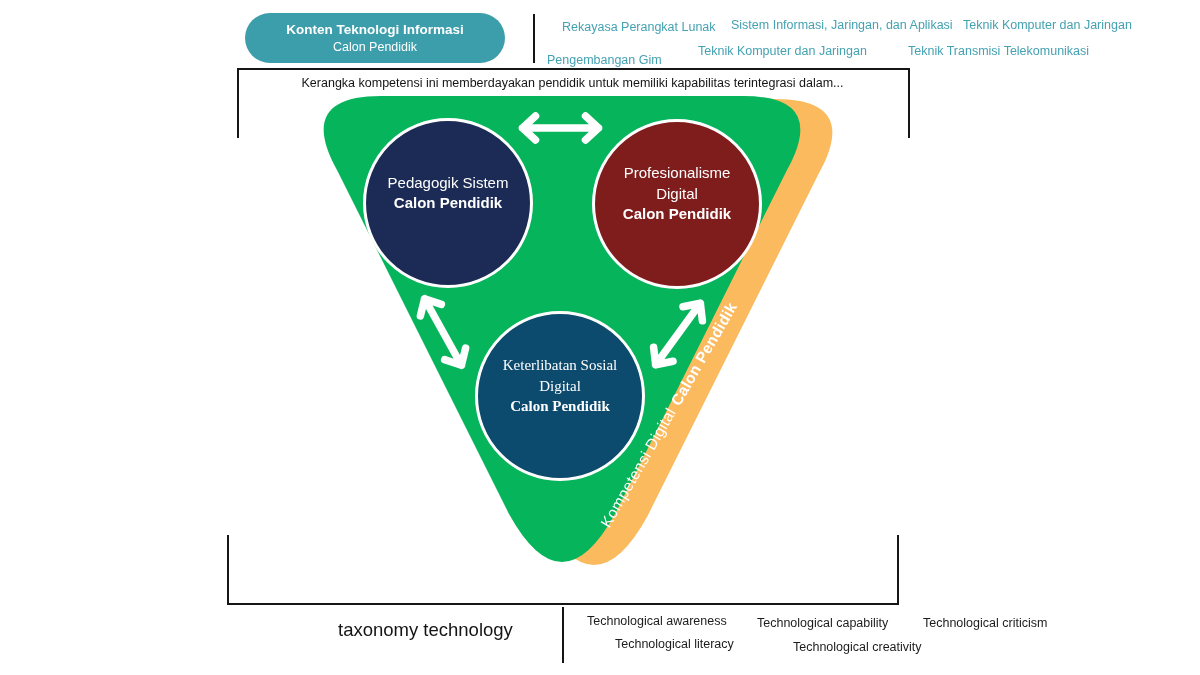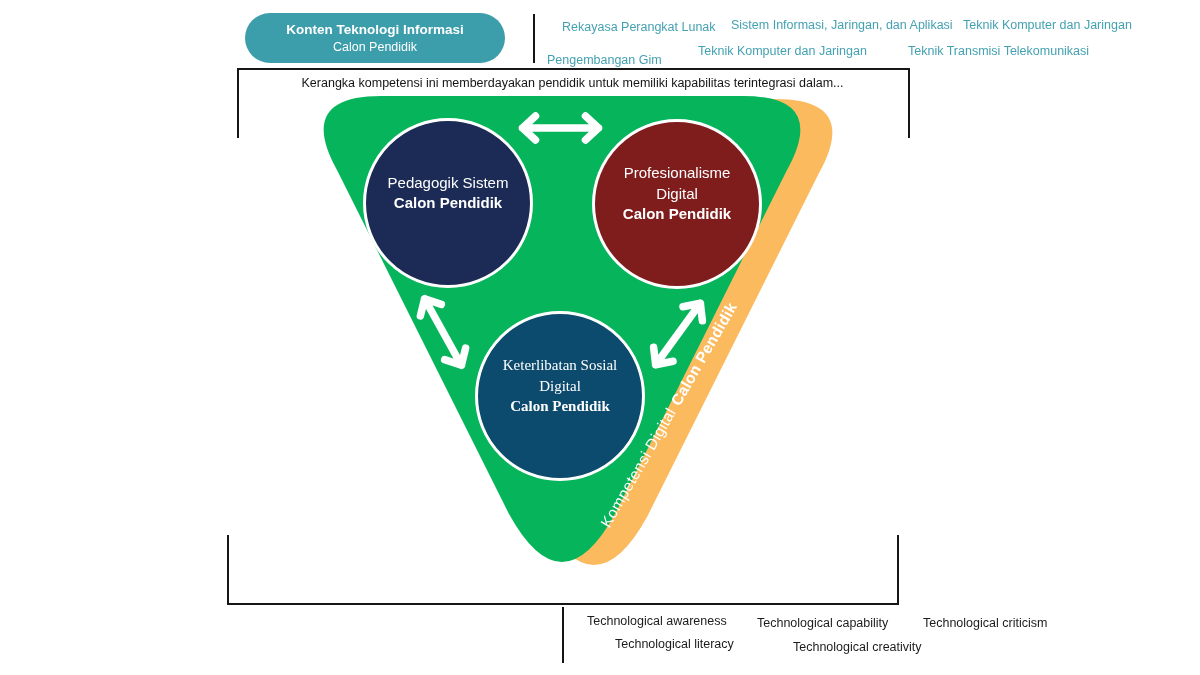--- a/index.html
+++ b/index.html
@@ -97,20 +97,21 @@
       <span class="bold">Calon Pendidik</span>
     </div>
   </div>
 
   <div class="side-label">
     <span class="reg">Kompetensi Digital</span><span class="bold">Calon Pendidik</span>
   </div>
 
   <div class="bracket bracket-bottom"></div>
 
+  <div class="taxonomy">taxonomy technology</div>
   <div class="vdiv vdiv2"></div>
 
   <span class="tax-item" style="left:587px;top:614px;text-align:center;">Technological awareness</span>
   <span class="tax-item" style="left:757px;top:616px;">Technological capability</span>
   <span class="tax-item" style="left:923px;top:616px;">Technological criticism</span>
   <span class="tax-item" style="left:615px;top:637px;">Technological literacy</span>
   <span class="tax-item" style="left:793px;top:640px;">Technological creativity</span>
 
 </div>
 

